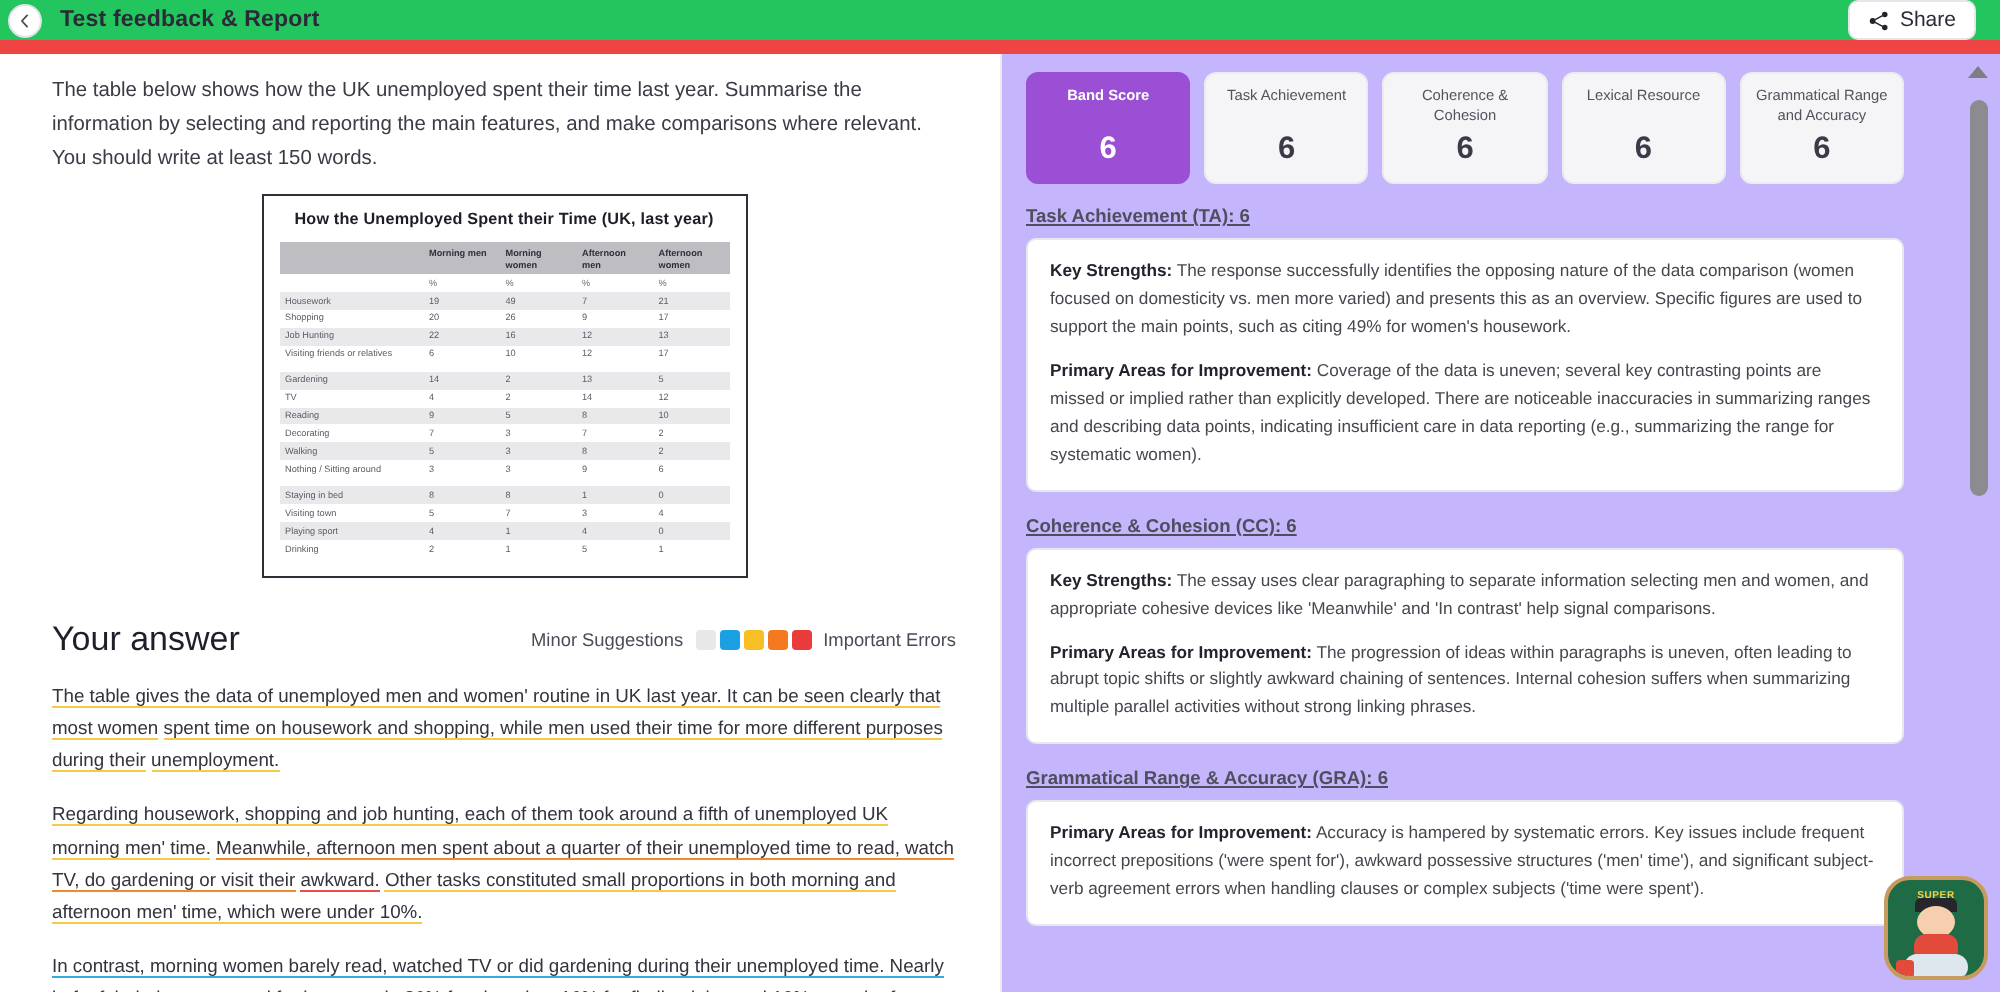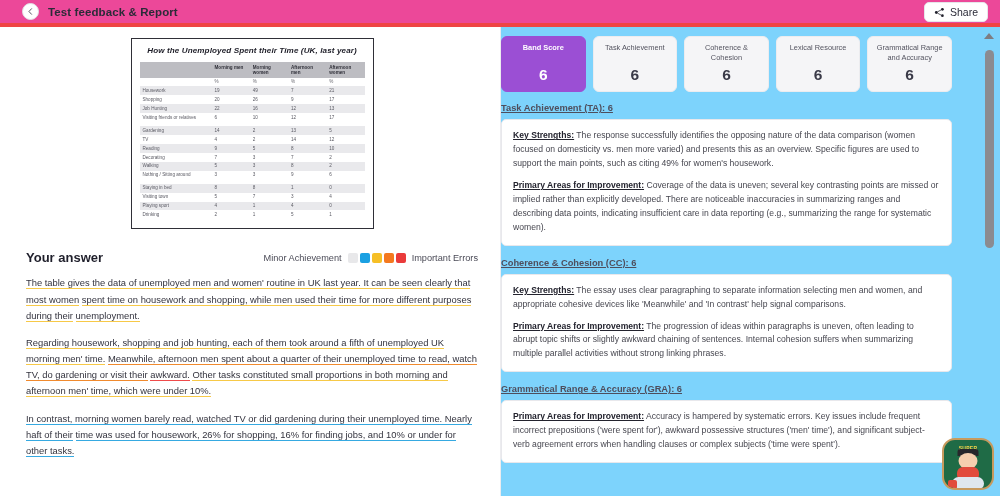--- a/index.html
+++ b/index.html
@@ -9,23 +9,23 @@
     background: #ffffff;
     overflow: hidden;
     color: #2e3440;
   }
   .app { width: 1000px; height: 496px; display: flex; flex-direction: column; position: relative; }
 
   
   .topbar {
     height: 27px; flex: 0 0 27px;
     display: flex; align-items: center;
-    border-bottom: 4px solid #ef4444;
-    background: #ec4899;
-    padding: 0 12px 0 22px;
+    border-bottom: 7px solid #ef4444;
+    background: #22c55e;
+    padding: 0 12px 0 4px;
   }
   .back-btn {
     width: 17px; height: 17px; border-radius: 50%;
     border: 1px solid #e2e2e6; background: #fff;
     display: flex; align-items: center; justify-content: center;
     font-size: 9px; color: #4a4a55; cursor: pointer; line-height: 1;
   }
   .topbar-title {
     margin-left: 9px; font-size: 11.5px; font-weight: bold; color: #2b2b38;
     letter-spacing: .1px;
@@ -41,42 +41,42 @@
 
   
   .body { flex: 1; display: flex; min-height: 0; position: relative; }
 
   .left-pane {
     width: 500px; flex: 0 0 500px;
     padding: 11px 22px 0 26px;
     overflow: hidden; background: #fff;
   }
   .right-pane {
-    flex: 1; background: #7dd3fc;
+    flex: 1; background: #c4b5fd;
     border-left: 1px solid #ececef;
-    padding: 9px 30px 0 0;
+    padding: 9px 30px 0 12px;
     overflow: hidden; position: relative;
   }
 
   
   .prompt {
     font-size: 10.2px; line-height: 1.65; color: #3b3b46;
     margin-bottom: 9px;
   }
 
   
   .figure {
     border: 1px solid #2f2f37;
     width: 243px; margin: 0 auto 0;
     padding: 7px 8px 9px;
     background: #fff;
   }
   .figure-title {
     text-align: center; font-size: 8.1px; font-weight: bold;
-    color: #1d1d27; margin-bottom: 7px; letter-spacing: .1px; font-style: italic;
+    color: #1d1d27; margin-bottom: 7px; letter-spacing: .1px;
   }
   table.data { width: 100%; border-collapse: collapse; table-layout: fixed; }
   table.data th, table.data td {
     font-size: 4.6px; color: #5a5a63; text-align: left;
     padding: 1.6px 3px; line-height: 1.25; font-weight: normal;
     vertical-align: top;
   }
   table.data thead th {
     background: #bdbdc2; color: #2f2f38; font-weight: bold;
     font-size: 4.6px; height: 15px; vertical-align: top; padding-top: 2.5px;
@@ -85,21 +85,21 @@
   table.data col.cx { width: 17%; }
   tr.pct td { background: #ffffff; color: #6b6b73; }
   tr.alt td { background: #e9e9ec; }
   tr.plain td { background: #ffffff; }
   tr.gap td { height: 4px; padding: 0; background: #fff; }
 
   
   .answer-head {
     display: flex; align-items: center; margin: 21px 0 10px;
   }
-  .answer-title { font-size: 13px; font-weight: bold; color: #1f1f2b; }
+  .answer-title { font-size: 17px; font-weight: normal; color: #1f1f2b; }
   .legend { margin-left: auto; display: flex; align-items: center; gap: 6px; }
   .legend-label { font-size: 9.2px; color: #4b4b57; }
   .swatches { display: flex; gap: 2px; }
   .sw { width: 10px; height: 10px; border-radius: 2px; }
 
   
   .essay p {
     font-size: 9.4px; line-height: 1.72; color: #33333e;
     margin-bottom: 11px;
   }
@@ -134,21 +134,21 @@
     text-decoration: underline;
   }
   .crit-box {
     border: 1px solid #e8e8ec; border-radius: 5px;
     background: #fff; padding: 9px 11px 10px;
   }
   .crit-box p {
     font-size: 8.6px; line-height: 1.62; color: #46464f; margin-bottom: 8px;
   }
   .crit-box p:last-child { margin-bottom: 0; }
-  .crit-box b { color: #23232e; text-decoration: underline; }
+  .crit-box b { color: #23232e; }
 
   
   .scrollbar {
     position: absolute; right: 4px; top: 4px; bottom: 0;
     width: 14px; display: flex; flex-direction: column; align-items: center;
   }
   .sb-arrow {
     width: 0; height: 0; margin-top: 2px;
     border-left: 5px solid transparent; border-right: 5px solid transparent;
     border-bottom: 6px solid #7d7d82; cursor: pointer;
@@ -199,20 +199,21 @@
         <path d="M5.2 7 L10.6 4.1 M5.2 9 L10.6 11.9" stroke="#23232e" stroke-width="1.1" fill="none"></path>
       </svg>
       <span>Share</span>
     </div>
   </div>
 
   <div class="body">
 
     <div class="left-pane">
 
+      <div class="prompt">The table below shows how the UK unemployed spent their time last year. Summarise the information by selecting and reporting the main features, and make comparisons where relevant. You should write at least 150 words.</div>
 
       <div class="figure">
         <div class="figure-title">How the Unemployed Spent their Time (UK, last year)</div>
         <table class="data">
           <colgroup>
               <col class="c0">
               <col class="cx">
               <col class="cx">
               <col class="cx">
               <col class="cx">
@@ -338,21 +339,21 @@
                 <td>5</td>
                 <td>1</td>
               </tr>
           </tbody>
         </table>
       </div>
 
       <div class="answer-head">
         <div class="answer-title">Your answer</div>
         <div class="legend">
-          <span class="legend-label">Minor Achievement</span>
+          <span class="legend-label">Minor Suggestions</span>
           <span class="swatches">
             <span class="sw" style="background:#e8e8ea"></span>
             <span class="sw" style="background:#1ba0e2"></span>
             <span class="sw" style="background:#f6bf26"></span>
             <span class="sw" style="background:#f4791f"></span>
             <span class="sw" style="background:#ea3b3b"></span>
           </span>
           <span class="legend-label">Important Errors</span>
         </div>
       </div>

